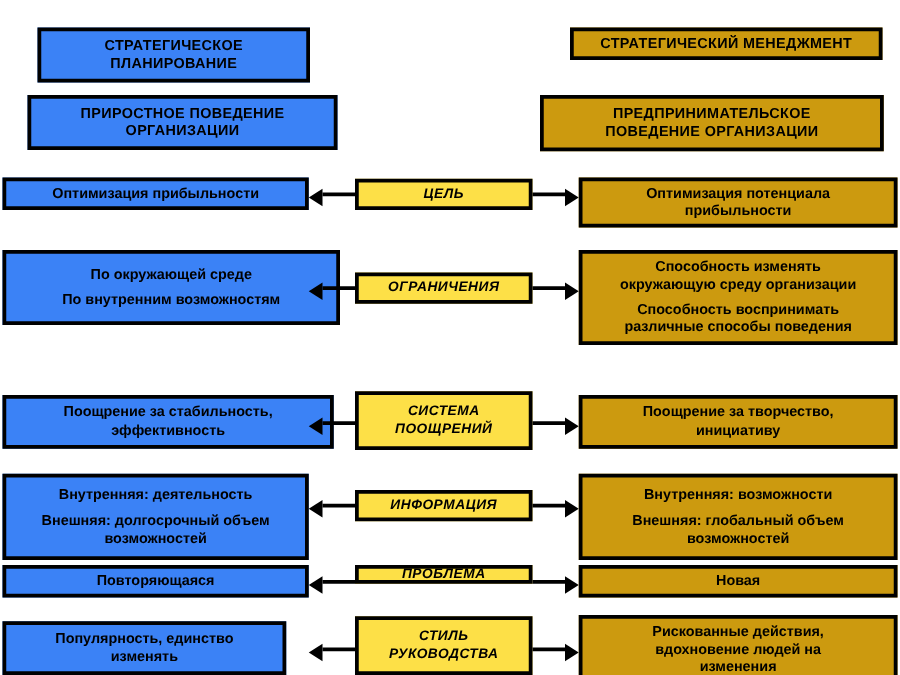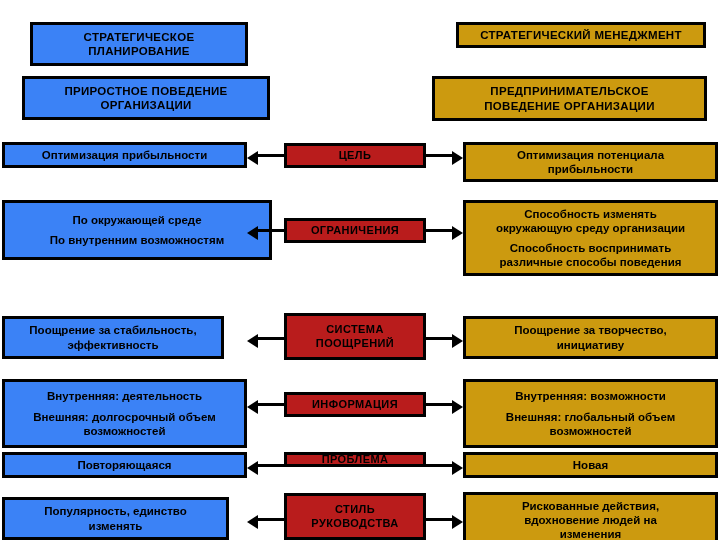--- a/index.html
+++ b/index.html
@@ -28,21 +28,21 @@
     align-items: center;
     justify-content: center;
     text-align: center;
     color: #000000;
     font-weight: bold;
     line-height: 1.22;
     padding: 2px 4px;
   }
   .box.green  { background: #3b82f6; }
   .box.orange { background: #cc9a0f; }
-  .box.white  { background: #b91c1c; }
+  .box.white  { background: #fde047; font-style: italic; }
 
   .box .line { display: block; width: 100%; }
   .box .gap  { height: 0.55em; }
   .hdr {
     font-size: 11.5px;
     letter-spacing: 0.3px;
   }
   .body-txt {
     font-size: 11.5px;
   }
@@ -123,21 +123,21 @@
   </div>
   <div class="arrow right" style="left:426px; top:229px; width:26px;"></div>
   <div class="box orange body-txt" style="left:463px; top:200px; width:255px; height:76px;">
     <span class="line">Способность изменять</span>
     <span class="line">окружающую среду организации</span>
     <span class="gap"></span>
     <span class="line">Способность воспринимать</span>
     <span class="line">различные способы поведения</span>
   </div>
 
-  <div class="box green body-txt" style="left:2px; top:316px; width:222px; height:43px;">
+  <div class="box green body-txt" style="left:2px; top:316px; width:265px; height:43px;">
     <span class="line">Поощрение за стабильность,</span>
     <span class="line">эффективность</span>
   </div>
   <div class="arrow left" style="left:258px; top:337px; width:26px;"></div>
   <div class="box white center-txt" style="left:284px; top:313px; width:142px; height:47px;">
     <span class="line">СИСТЕМА</span>
     <span class="line">ПООЩРЕНИЙ</span>
   </div>
   <div class="arrow right" style="left:426px; top:337px; width:26px;"></div>
   <div class="box orange body-txt" style="left:463px; top:316px; width:255px; height:43px;align-items:flex-end;">

